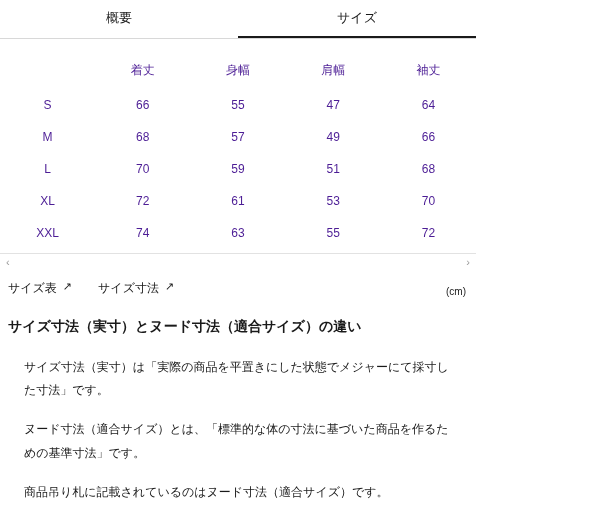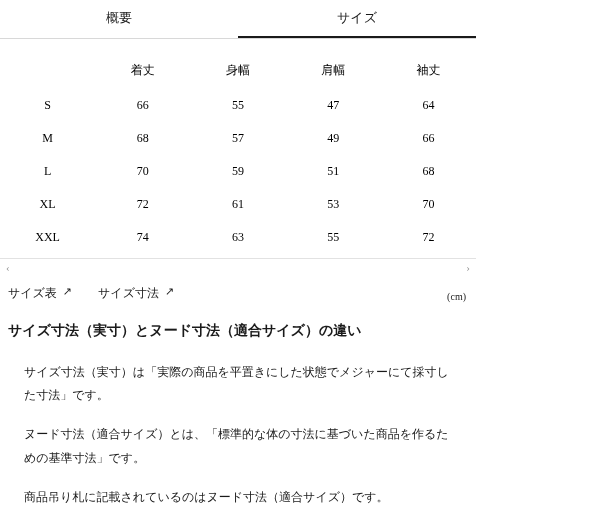--- a/index.html
+++ b/index.html
@@ -12,21 +12,20 @@
     background: #ffffff;
     font-family: "Liberation Sans", sans-serif;
     color: #1a1a1a;
     overflow: hidden;
   }
   .page {
     width: 476px;
     height: 527px;
     position: relative;
     box-sizing: border-box;
-    font-family: Liberation Serif, serif;
   }
 
   
   .tabs {
     display: flex;
     width: 100%;
     border-bottom: 1px solid #d8d8d8;
   }
   .tab {
     flex: 1 1 50%;
@@ -53,21 +52,21 @@
   table.size-table {
     width: 100%;
     border-collapse: collapse;
     font-size: 12px;
   }
   table.size-table th,
   table.size-table td {
     text-align: center;
     font-weight: normal;
     padding: 9px 0;
-    color: #000000;
+    color: #4c1d95;
   }
   table.size-table thead th {
     padding-bottom: 10px;
     font-size: 12px;
   }
   table.size-table tbody td {
     font-size: 12px;
   }
   table.size-table col.label-col {
     width: 20%;

